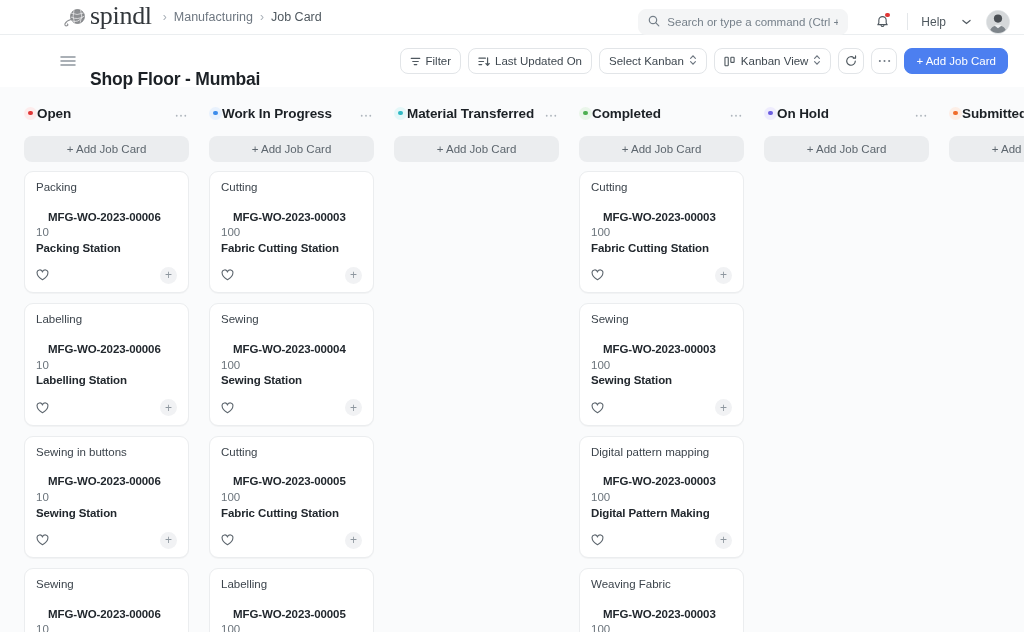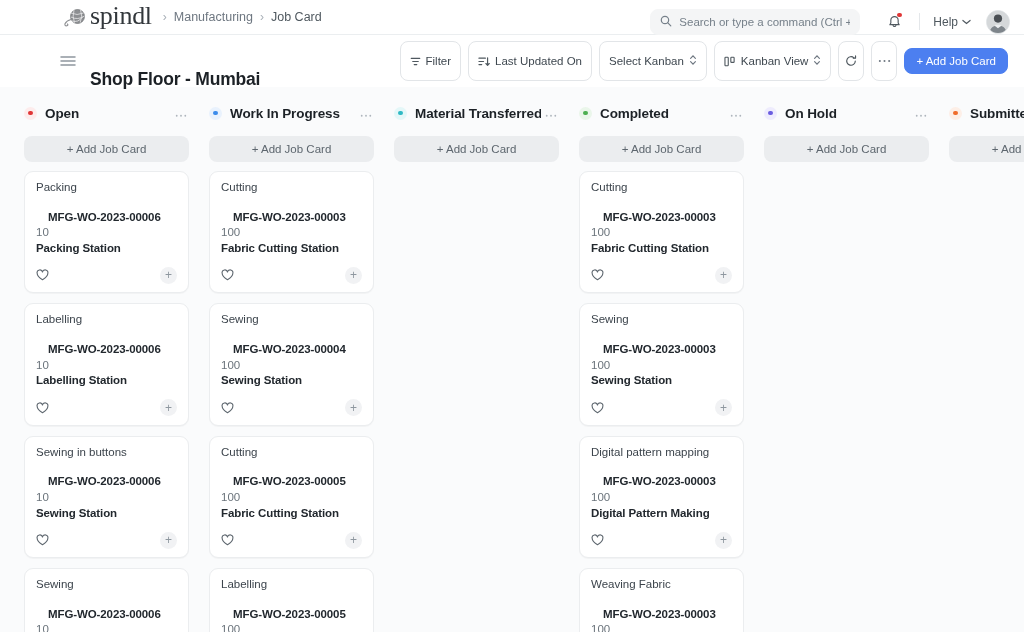--- a/index.html
+++ b/index.html
@@ -77,21 +77,21 @@
     width: 4.5px; height: 4.5px;
     border-radius: 50%;
     background: #e03636;
   }
   .nav-divider {
     width: 1px; height: 17px;
     background: #e4e7ea;
     margin: 0 13px 0 14px;
   }
   .help-btn {
-    display: flex; align-items: center; gap: 4px;
+    display: flex; align-items: center; gap: 16px;
     font-size: 12px; color: #4f585f;
     cursor: pointer;
   }
   .avatar {
     width: 24px; height: 24px;
     border-radius: 50%;
     margin-left: 15px;
     overflow: hidden;
     background: #cfd3d6;
     position: relative;
@@ -119,21 +119,21 @@
     color: #1c2126;
     letter-spacing: -0.2px;
     white-space: nowrap;
     margin-top: 36px;
   }
   .toolbar {
     margin-left: auto;
     display: flex; align-items: center; gap: 7px;
   }
   .tb {
-    height: 40px;
+    height: 26px;
     border: 1px solid #e2e5e8;
     border-radius: 8px;
     background: #fff;
     display: flex; align-items: center;
     gap: 5px;
     padding: 0 9px;
     font-size: 11.5px;
     color: #3f4850;
     cursor: pointer;
     white-space: nowrap;
@@ -184,21 +184,20 @@
     flex: 0 0 auto;
   }
   .col-dot {
     width: 4.5px; height: 4.5px;
     border-radius: 50%;
   }
   .col-title {
     font-size: 13.5px;
     font-weight: bold;
     color: #1c2126;
-    margin-left: 8px;
     white-space: nowrap;
     overflow: hidden;
     letter-spacing: -0.1px;
   }
   .col-more {
     margin-left: auto;
     color: #aeb5bc;
     font-size: 13px;
     letter-spacing: 1px;
     line-height: 8px;

